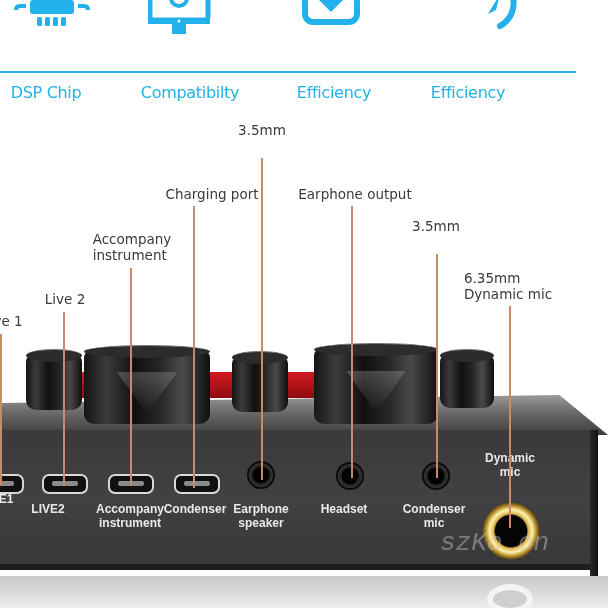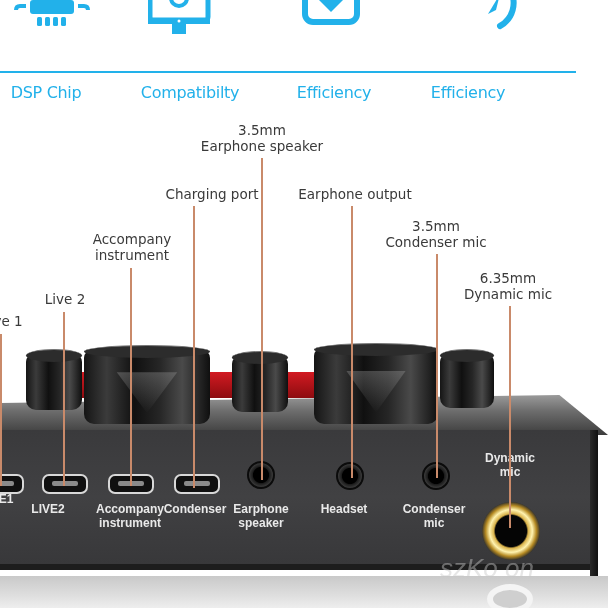--- a/index.html
+++ b/index.html
@@ -6,21 +6,21 @@
   html, body { width: 608px; height: 608px; overflow: hidden; background: #ffffff; }
   body { position: relative; font-family: "Liberation Sans", sans-serif; }
 
   
   .feature { position: absolute; top: 0; text-align: center; }
   .feature .ficon { position: absolute; top: 0; }
   .feature .flabel { position: absolute; top: 42px; white-space: nowrap; font-family: "DejaVu Sans", sans-serif; font-size: 16px; color: #22b1ea; transform: translateX(-50%); letter-spacing: -0.3px; margin-top: 41px; }
   .divider { position: absolute; top: 71px; left: 0; width: 576px; height: 2px; background: #22b1ea; }
 
   
-  .callout { position: absolute; font-family: "DejaVu Sans", sans-serif; font-size: 13.5px; line-height: 16px; color: #3a3a3a; text-align: center; white-space: nowrap; transform: translateX(-50%); }
+  .callout { position: absolute; font-family: "DejaVu Sans", sans-serif; font-size: 13.5px; line-height: 16px; color: #3a3a3a; white-space: nowrap; transform: translateX(-50%); }
   .leader { position: absolute; width: 1.5px; background: #c98a6a; z-index: 6; }
 
   
   .panel-top { position: absolute; left: 0; top: 395px; width: 608px; height: 40px;
     background: linear-gradient(180deg, #9a9a9a 0%, #6d6d6d 40%, #3c3c3c 100%);
     clip-path: polygon(0 20%, 92% 0, 100% 100%, 0 100%); }
   .front { position: absolute; left: 0; top: 430px; width: 596px; height: 140px;
     background: linear-gradient(180deg, #3a3a3c 0%, #414143 50%, #38383a 100%);
     border-bottom: 6px solid #1d1d1d; }
   .front-edge { position: absolute; left: 590px; top: 430px; width: 8px; height: 146px; background: linear-gradient(90deg,#2a2a2a,#111); }
@@ -37,21 +37,21 @@
 
   .usb { position: absolute; top: 474px; width: 46px; height: 20px; border-radius: 7px; background: #101010; border: 2px solid #d8d8d8; }
   .usb::after { content: ""; position: absolute; left: 8px; right: 8px; top: 5px; height: 5px; border-radius: 2px; background: #8a8a8a; }
 
   .jack { position: absolute; width: 28px; height: 28px; border-radius: 50%; background: radial-gradient(circle, #000 0 45%, #1b1b1b 50%, #3a3a3a 70%, #111 80%); border: 2px solid #0b0b0b; }
   .jack-gold { position: absolute; left: 482px; top: 502px; width: 58px; height: 58px; border-radius: 50%;
     background: radial-gradient(circle, #050505 0 38%, #d9b24a 42%, #fff3b0 52%, #b58a23 62%, #2a2a2a 72%, #0d0d0d 80%); }
 
   .port-label { position: absolute; font-family: "Liberation Sans", sans-serif; font-weight: bold; font-size: 12px; line-height: 14px; color: #e9e9e9; text-align: center; white-space: nowrap; transform: translateX(-50%); }
 
-  .watermark { position: absolute; left: 440px; top: 528px; font-family: Liberation Sans, sans-serif; font-style: italic; font-size: 26px; color: rgba(200,200,200,0.45); z-index: 5; margin-top: 25px; }
+  .watermark { position: absolute; left: 440px; top: 528px; font-family: Liberation Mono, monospace; font-style: italic; font-size: 26px; color: rgba(200,200,200,0.45); z-index: 5; }
 </style>
 </head>
 <body>
 
 <div class="feature">
   <svg class="ficon" style="left:12px" width="80" height="30" viewBox="0 0 80 30">
     <rect x="18" y="0" width="44" height="14" rx="3" fill="#22b1ea"></rect>
     <path d="M2 10 q0-6 6-6 h6 v4 h-6 q-2 0-2 2z" fill="#22b1ea"></path>
     <path d="M78 10 q0-6 -6-6 h-6 v4 h6 q2 0 2 2z" fill="#22b1ea"></path>
     <rect x="25" y="17" width="5" height="9" rx="1.5" fill="#22b1ea"></rect>
@@ -82,31 +82,29 @@
   <svg class="ficon" style="left:460px" width="70" height="30" viewBox="0 0 70 30">
     <path d="M50 -10 A26 26 0 0 1 40 26" fill="none" stroke="#22b1ea" stroke-width="6" stroke-linecap="round"></path>
     <path d="M40 -6 L28 14 L36 10 z" fill="#22b1ea"></path>
   </svg>
   <div class="flabel" style="left:468px">Efficiency</div>
 </div>
 <div class="divider"></div>
 
 <div class="callout" style="left:262px; top:122px">
   <div>3.5mm</div>
-  <div>Earphone speaker</div>
 </div>
 <div class="callout" style="left:212px; top:186px">Charging port</div>
 <div class="callout" style="left:355px; top:186px">Earphone output</div>
 <div class="callout" style="left:132px; top:231px">
   <div>Accompany</div>
   <div>instrument</div>
 </div>
 <div class="callout" style="left:436px; top:218px">
   <div>3.5mm</div>
-  <div>Condenser mic</div>
 </div>
 <div class="callout" style="left:65px; top:291px">Live 2</div>
 <div class="callout" style="left:8px; top:313px">ve 1</div>
 <div class="callout" style="left:508px; top:270px">
   <div>6.35mm</div>
   <div>Dynamic mic</div>
 </div>
 
 <div class="leader" style="left:261px; top:158px; height:322px"></div>
 <div class="leader" style="left:193px; top:206px; height:282px"></div>

